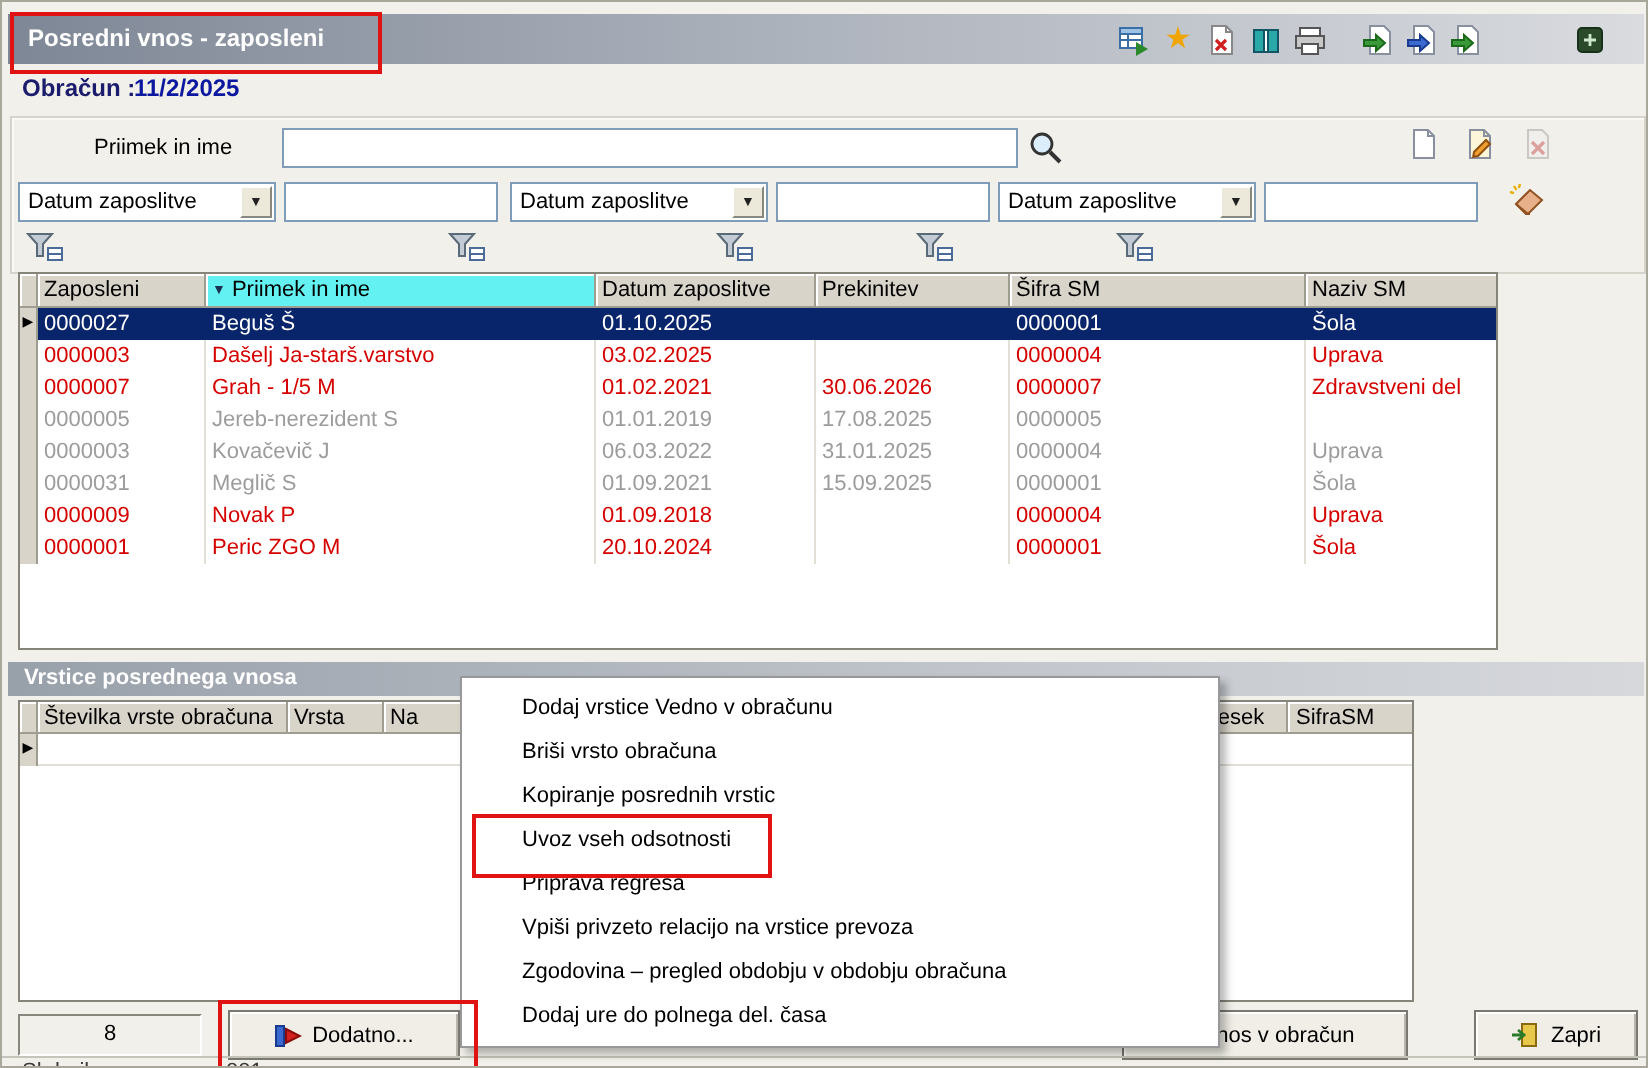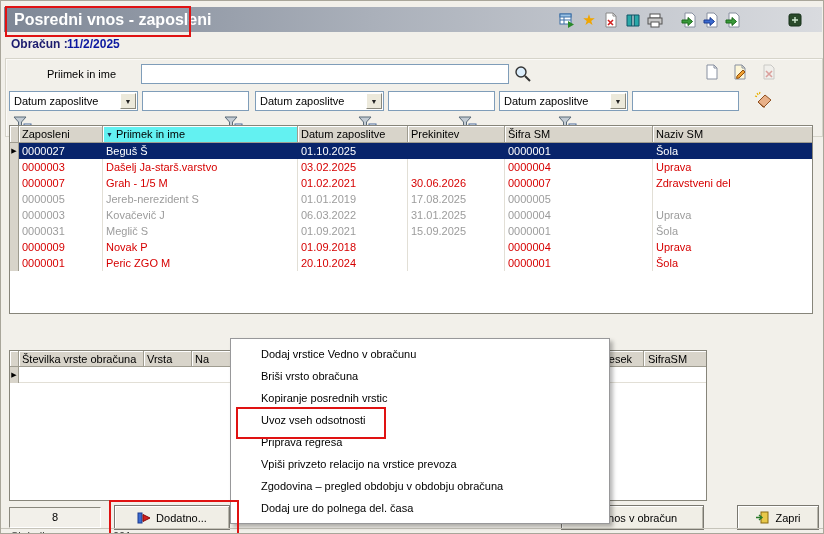--- a/index.html
+++ b/index.html
@@ -1,19 +1,19 @@
 <!DOCTYPE html>
 <html><head>
 <meta charset="utf-8">
 <style>
   html,body{margin:0;padding:0}
   #app{position:relative;width:824px;height:534px;background:#f2f0ea;font-family:"Liberation Sans",sans-serif;font-size:11px;color:#000;overflow:hidden;border:1px solid #a9a69a;box-sizing:border-box}
   .abs{position:absolute}
   
-  .titlebar{left:3px;top:6px;width:818px;height:25px;background:linear-gradient(90deg,#7e8796,#aab0ba 45%,#d9dbdf);color:#fff;font-weight:bold;font-size:16px;line-height:25px}
+  .titlebar{left:3px;top:6px;width:818px;height:25px;background:linear-gradient(90deg,#7e8796,#aab0ba 45%,#d9dbdf);color:#fff;font-weight:bold;font-size:12px;line-height:25px}
   .title-text{margin-left:10px}
   .tb-icons{left:558px;top:10px;height:18px;display:flex;align-items:center;gap:6px}
   .tico{width:16px;height:16px;display:inline-block;cursor:pointer}
   
   .ann{border:2px solid #e01212;z-index:60;pointer-events:none;background:transparent}
   
   .lbl-navy{color:#1c1c6e;font-weight:bold;font-size:12px}
   .val-navy{color:#0c18a0;font-weight:bold;font-size:12px}
   
   .fpanel{left:4px;top:57px;width:816px;height:77px;border:1px solid #d6d4ca;box-shadow:inset 1px 1px 0 #fbfaf7}
@@ -205,21 +205,21 @@
       </svg>
     </span>
   <span class="abs funnel" style="left:557px;top:115px">
       <svg width="19" height="15">
         <path d="M1 1 h12 l-4.5 5 v6 h-3 v-6 z" fill="#c3ccd4" stroke="#5a6a78"></path>
         <rect x="11" y="8" width="7" height="6" fill="#fff" stroke="#4a6a9a"></rect>
         <line x1="11" y1="11" x2="18" y2="11" stroke="#4a6a9a"></line>
       </svg>
     </span>
 
-  <div class="abs gridwrap" style="left:8px;top:124px;width:804px;height:189px">
+  <div class="abs gridwrap" style="left:8px;top:135px;width:740px;height:189px">
 
     <div class="hc h-m"></div>
     <div class="hc h0">Zaposleni</div>
     <div class="hc h1 cyan"><span class="sortarrow">▼</span><span>Priimek in ime</span></div>
     <div class="hc h2">Datum zaposlitve</div>
     <div class="hc h3">Prekinitev</div>
     <div class="hc h4">Šifra SM</div>
     <div class="hc h5">Naziv SM</div>
 
     <div class="grow sel" style="top:17px">
@@ -288,20 +288,21 @@
       <div class="mk"></div>
       <div class="gc c0">0000001</div>
       <div class="gc c1">Peric ZGO M</div>
       <div class="gc c2">20.10.2024</div>
       <div class="gc c3"></div>
       <div class="gc c4">0000001</div>
       <div class="gc c5">Šola</div>
     </div>
   </div>
 
+  <div class="abs sechdr">Vrstice posrednega vnosa</div>
 
   <div class="abs gridwrap" style="left:8px;top:349px;width:698px;height:151px">
     <div class="hc d-m" style="height:16px"></div>
     <div class="hc d0" style="height:16px">Številka vrste obračuna</div>
     <div class="hc d1" style="height:16px">Vrsta</div>
     <div class="hc d2" style="height:16px">Na</div>
     <div class="hc d3" style="height:16px"><span>Znesek</span></div>
     <div class="hc d4" style="height:16px">SifraSM</div>
     <div class="hc d5" style="height:16px"></div>
     <div class="erow">

